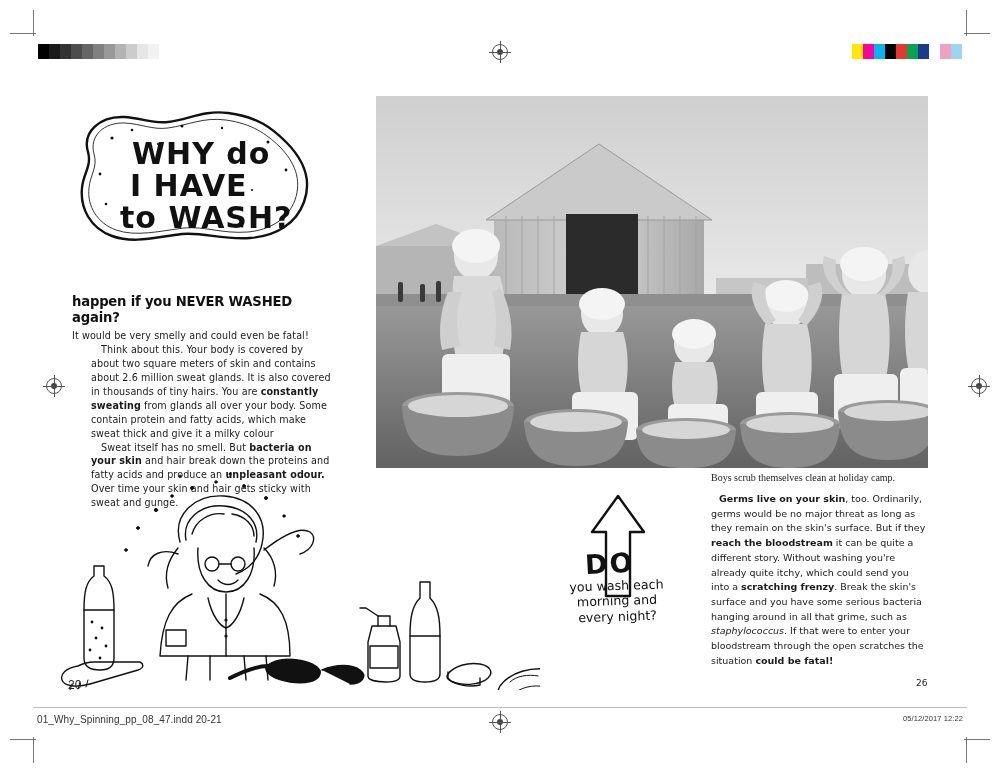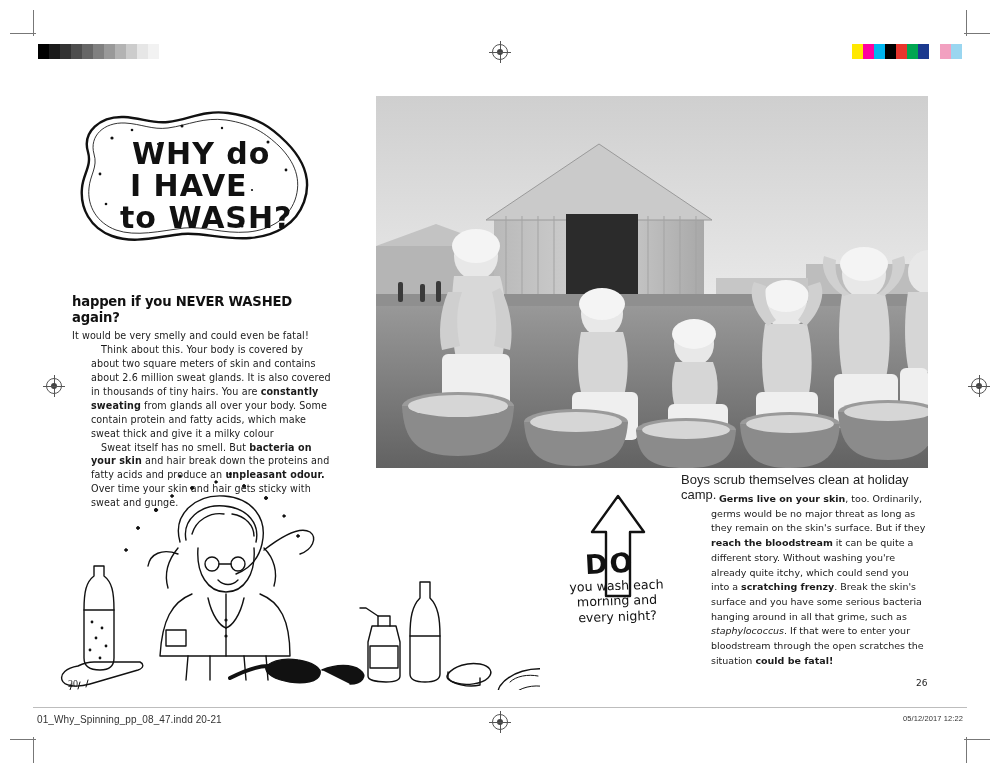--- a/index.html
+++ b/index.html
@@ -164,26 +164,26 @@
     left: 376px;
     top: 96px;
     width: 552px;
     height: 372px;
     overflow: hidden;
     background: #8d8d8d;
   }
   .photo svg { display: block; }
   .photo-caption {
     position: absolute;
-    left: 681px;
+    left: 711px;
     top: 472px;
     width: 230px;
-    font-size: 13px;
+    font-size: 10px;
     color: #222;
-    font-family: Liberation Sans, sans-serif;
+    font-family: Liberation Serif, serif;
   }
 
   
   .right-col {
     position: absolute;
     left: 711px;
     top: 492px;
     width: 218px;
     font-size: 9.5px;
     line-height: 1.55;
@@ -233,23 +233,23 @@
     width: 480px;
     height: 220px;
   }
   .illo svg { display: block; }
 
   
   .folio-left {
     position: absolute;
     left: 68px;
     top: 678px;
-    font-size: 10px;
+    font-size: 12px;
     color: #222;
-    font-family: Liberation Serif, serif;
+    font-family: Liberation Sans, sans-serif;
   }
   .folio-right {
     position: absolute;
     left: 916px;
     top: 678px;
     font-size: 9px;
     color: #222;
     font-family: "DejaVu Sans", sans-serif;
   }
 </style>

